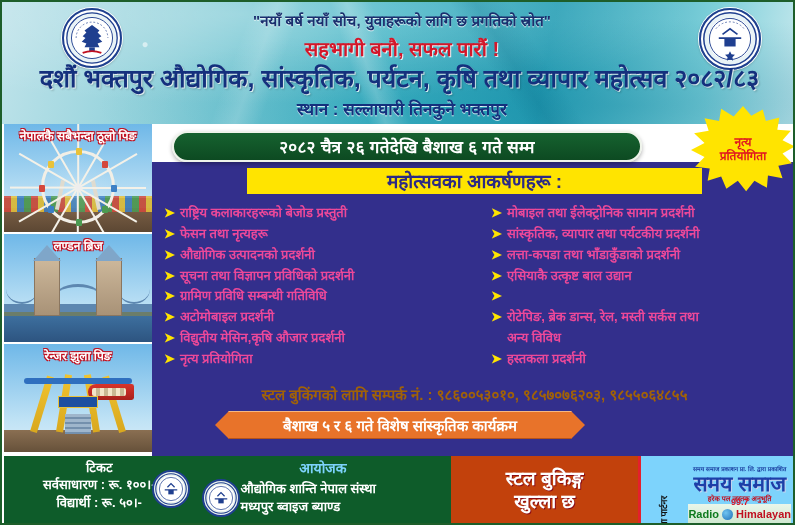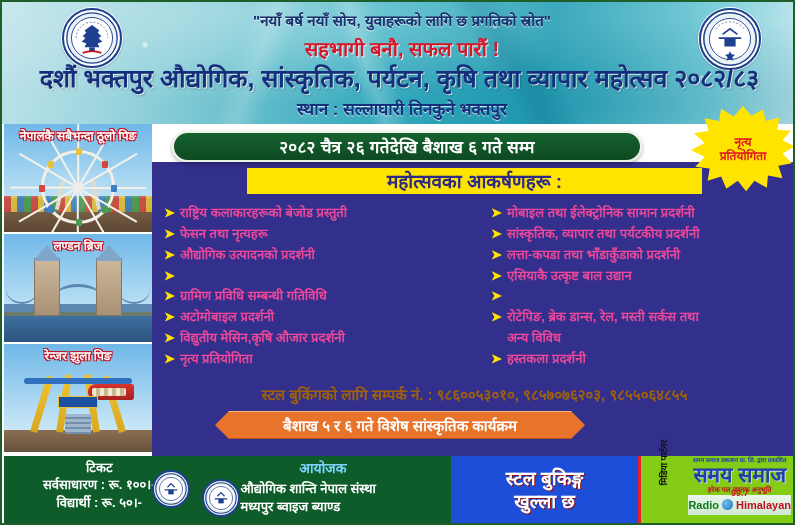--- a/index.html
+++ b/index.html
@@ -187,29 +187,29 @@
   .org-h { text-align:center; font-size:14px; font-weight:bold; color:#7dd3fc; }
   .org-body { display:flex; align-items:center; gap:0; padding:2px 6px 0 8px; }
   .org-seal {
     flex:0 0 auto; width:38px; height:38px; border-radius:50%;
     background:radial-gradient(circle,#ffffff 0 55%,#eaf2ee 56% 70%,#ffffff 71%);
     border:2px solid #1f3f8f; display:flex; align-items:center; justify-content:center;
   }
   .org-lines { line-height:1.35; }
   .org-lines div { font-size:13px; font-weight:bold; color:#fff; }
   .stall {
-    width:194px; background:#1d4ed8; position:relative;
+    width:194px; background:#c2410c; position:relative;
     display:flex; flex-direction:column; align-items:center; justify-content:center;
   }
   .stall div {
     font-size:19px; font-weight:bold; color:#fff; line-height:1.2;
     text-shadow:1px 1px 0 #8a0d16;
   }
   .mediapartner {
-    flex:1; background:#84cc16; display:flex; align-items:flex-start; border-left:3px solid #e4202c;
+    flex:1; background:#7dd3fc; display:flex; align-items:flex-end; border-left:3px solid #e4202c;
   }
   .mp-vert {
     flex:0 0 16px; display:flex; align-items:center; justify-content:center;
   }
   .mp-vert span {
     font-size:9px; font-weight:bold; color:#111; white-space:nowrap;
     transform:rotate(-90deg);
   }
   .mp-box { flex:1; padding:1px 2px; text-align:center; }
   .mp-top { font-size:6px; font-weight:bold; color:#1a3fa0; line-height:1.1; }
@@ -355,20 +355,21 @@
       <div class="item">
           <span class="arrow">➤</span>
           <span class="itxt">फेसन तथा नृत्यहरू</span>
         </div>
       <div class="item">
           <span class="arrow">➤</span>
           <span class="itxt">औद्योगिक उत्पादनको प्रदर्शनी</span>
         </div>
       <div class="item">
           <span class="arrow">➤</span>
+          <span class="itxt">सूचना तथा विज्ञापन प्रविधिको प्रदर्शनी</span>
         </div>
       <div class="item">
           <span class="arrow">➤</span>
           <span class="itxt">ग्रामिण प्रविधि सम्बन्धी गतिविधि</span>
         </div>
       <div class="item">
           <span class="arrow">➤</span>
           <span class="itxt">अटोमोबाइल प्रदर्शनी</span>
         </div>
       <div class="item">

